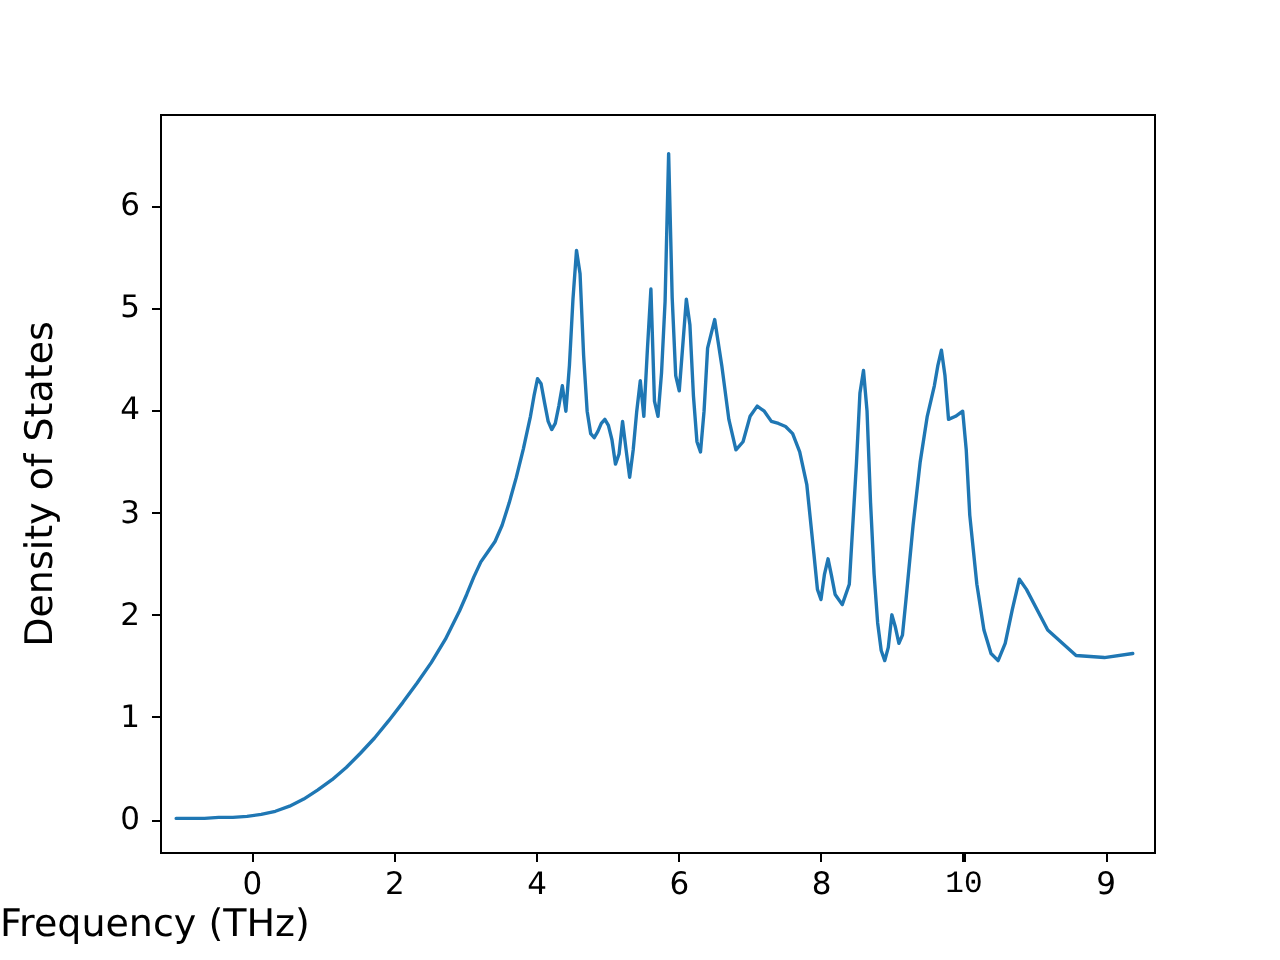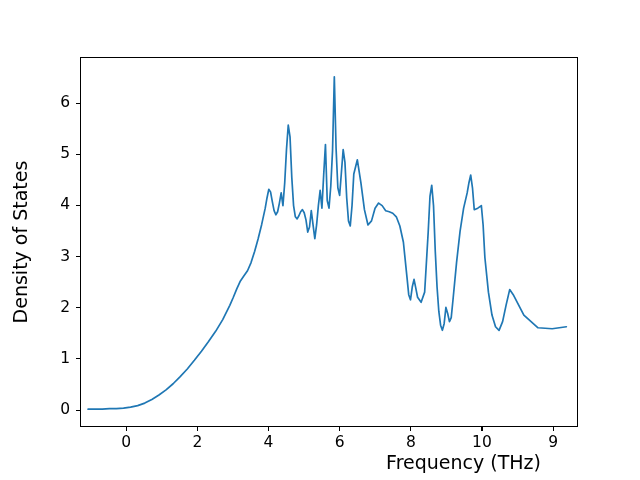--- a/index.html
+++ b/index.html
@@ -58,21 +58,21 @@
   }
   .ytick-mark {
     height: 1.1px;
     width: 4px;
   }
   #xlabel {
     position: absolute;
     left: 0;
     top: 451px;
     width: 541px;
-    text-align: right;
+    text-align: left;
     font-size: 19px;
     color: #000000;
   }
   #ylabel-wrap {
     position: absolute;
     left: 0px;
     top: 0px;
     width: 40px;
     height: 480px;
   }
@@ -104,21 +104,21 @@
       <div class="tick-label ytick-label" style="left: 48px; width: 22px; top: 205.409px;">4</div>
       <div class="tick-label ytick-label" style="left: 48px; width: 22px; top: 154.234px;">5</div>
       <div class="tick-label ytick-label" style="left: 48px; width: 22px; top: 103.058px;">6</div>
     </div>
   <div id="xtick-labels">
       <div class="tick-label xtick-label" style="left: 126.243px; top: 435px;">0</div>
       <div class="tick-label xtick-label" style="left: 197.386px; top: 435px;">2</div>
       <div class="tick-label xtick-label" style="left: 268.529px; top: 435px;">4</div>
       <div class="tick-label xtick-label" style="left: 339.671px; top: 435px;">6</div>
       <div class="tick-label xtick-label" style="left: 410.814px; top: 435px;">8</div>
-      <div class="tick-label xtick-label" style="left: 481.957px; top: 435px;">10</div>
+      <div class="tick-label xtick-label" style="left: 481.957px; top: 435px; font-family: Liberation Mono, monospace;">10</div>
       <div class="tick-label xtick-label" style="left: 553.1px; top: 435px;">9</div>
     </div>
   <div id="tick-marks">
       <div class="tick-mark xtick-mark" style="left: 125.693px; top: 427px;"></div>
       <div class="tick-mark xtick-mark" style="left: 196.836px; top: 427px;"></div>
       <div class="tick-mark xtick-mark" style="left: 267.979px; top: 427px;"></div>
       <div class="tick-mark xtick-mark" style="left: 339.121px; top: 427px;"></div>
       <div class="tick-mark xtick-mark" style="left: 410.264px; top: 427px;"></div>
       <div class="tick-mark xtick-mark" style="left: 481.407px; top: 427px;"></div>
       <div class="tick-mark xtick-mark" style="left: 552.55px; top: 427px;"></div>

